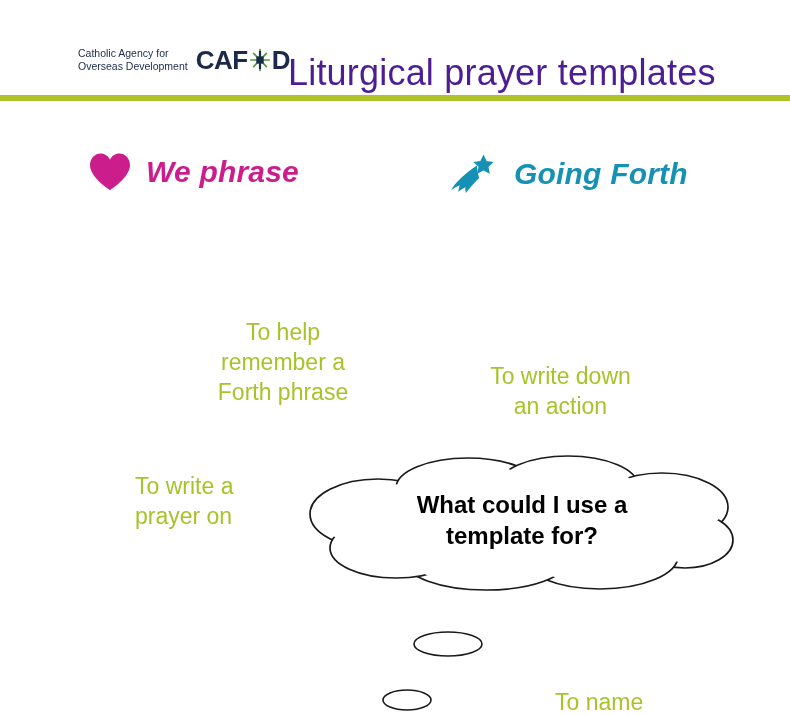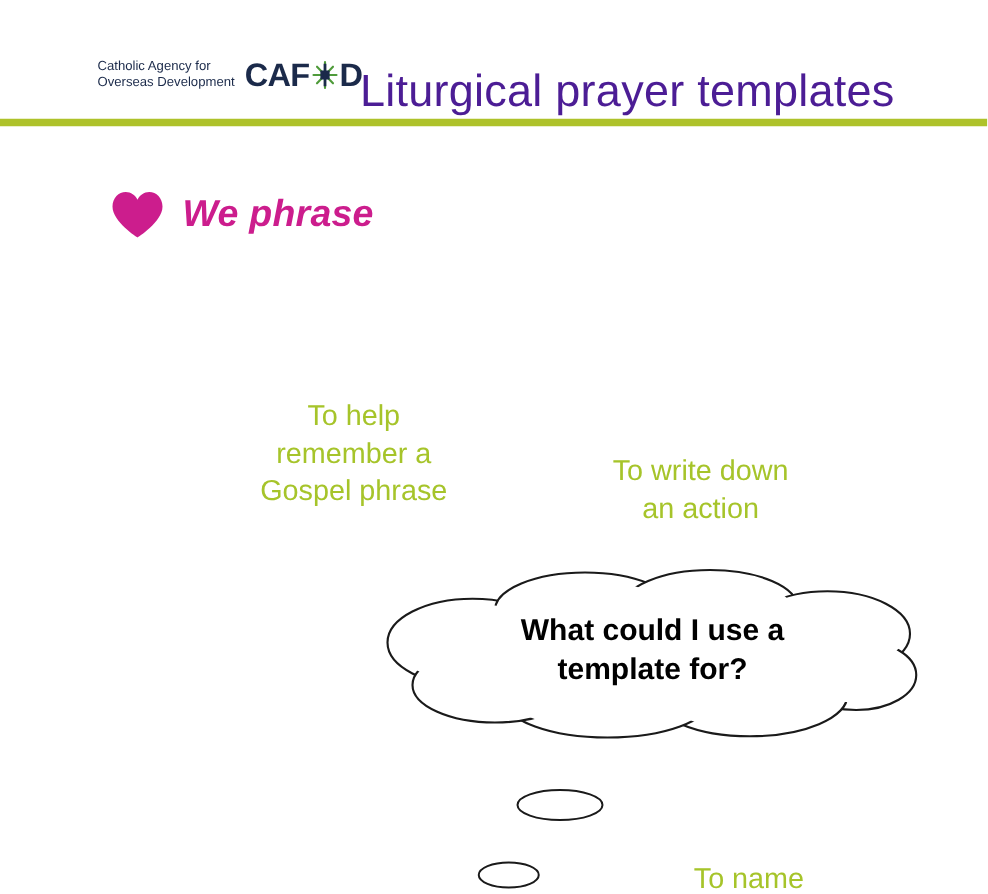--- a/index.html
+++ b/index.html
@@ -212,26 +212,39 @@
 
   <div class="section-heading" id="heading-we-respond">
     <span>
       <svg class="icon-svg" width="44" height="40" viewBox="0 0 44 40" aria-hidden="true">
         <path d="M22 38 C22 38 2 25.5 2 13.2 C2 6.4 6.9 1.6 12.6 1.6 C16.8 1.6 20.2 4.1 22 7.8 C23.8 4.1 27.2 1.6 31.4 1.6 C37.1 1.6 42 6.4 42 13.2 C42 25.5 22 38 22 38 Z" fill="#cc1d8d"></path>
       </svg>
     </span>
     <span class="heading-label">We phrase</span>
   </div>
 
+  <div class="section-heading" id="heading-going-forth">
+    <span>
+      <svg class="icon-svg" width="50" height="44" viewBox="0 0 50 44" aria-hidden="true">
+        <g fill="#1491b4">
+          <path d="M33.5 2.5 L36.6 9.0 L43.7 9.9 L38.5 14.8 L39.8 21.8 L33.5 18.4 L27.2 21.8 L28.5 14.8 L23.3 9.9 L30.4 9.0 Z"></path>
+          <path d="M27.0 13.5 C21.0 17.5 13.0 23.5 7.0 30.0 C4.5 32.7 2.6 35.4 1.4 38.0 C4.2 36.0 7.0 34.4 9.8 33.2 C9.0 35.2 8.5 37.4 8.3 39.8 C10.6 38.0 13.0 36.5 15.4 35.3 C15.2 37.1 15.3 39.0 15.8 41.0 C19.2 36.8 24.0 31.0 29.2 26.0 C28.0 22.5 27.3 18.3 27.0 13.5 Z"></path>
+        </g>
+      </svg>
+    </span>
+    <span class="heading-label">Going Forth</span>
+  </div>
 
   <div class="note" id="note-gospel-phrase">To help
 remember a
-Gospel phrase</div>
+Forth phrase</div>
   <div class="note" id="note-write-action">To write down
 an action</div>
+  <div class="note" id="note-write-prayer">To write a
+prayer on</div>
   <div class="note" id="note-to-name">To name</div>
 
   <div id="thought-bubble">
     <svg class="icon-svg" width="440" height="140" viewBox="0 0 440 140" aria-hidden="true">
       <g fill="#ffffff" stroke="#1a1a1a" stroke-width="1.7">
         <ellipse cx="78" cy="62" rx="68" ry="35"></ellipse>
         <ellipse cx="168" cy="36" rx="72" ry="30"></ellipse>
         <ellipse cx="268" cy="34" rx="70" ry="30"></ellipse>
         <ellipse cx="362" cy="55" rx="66" ry="34"></ellipse>
         <ellipse cx="385" cy="88" rx="48" ry="28"></ellipse>

